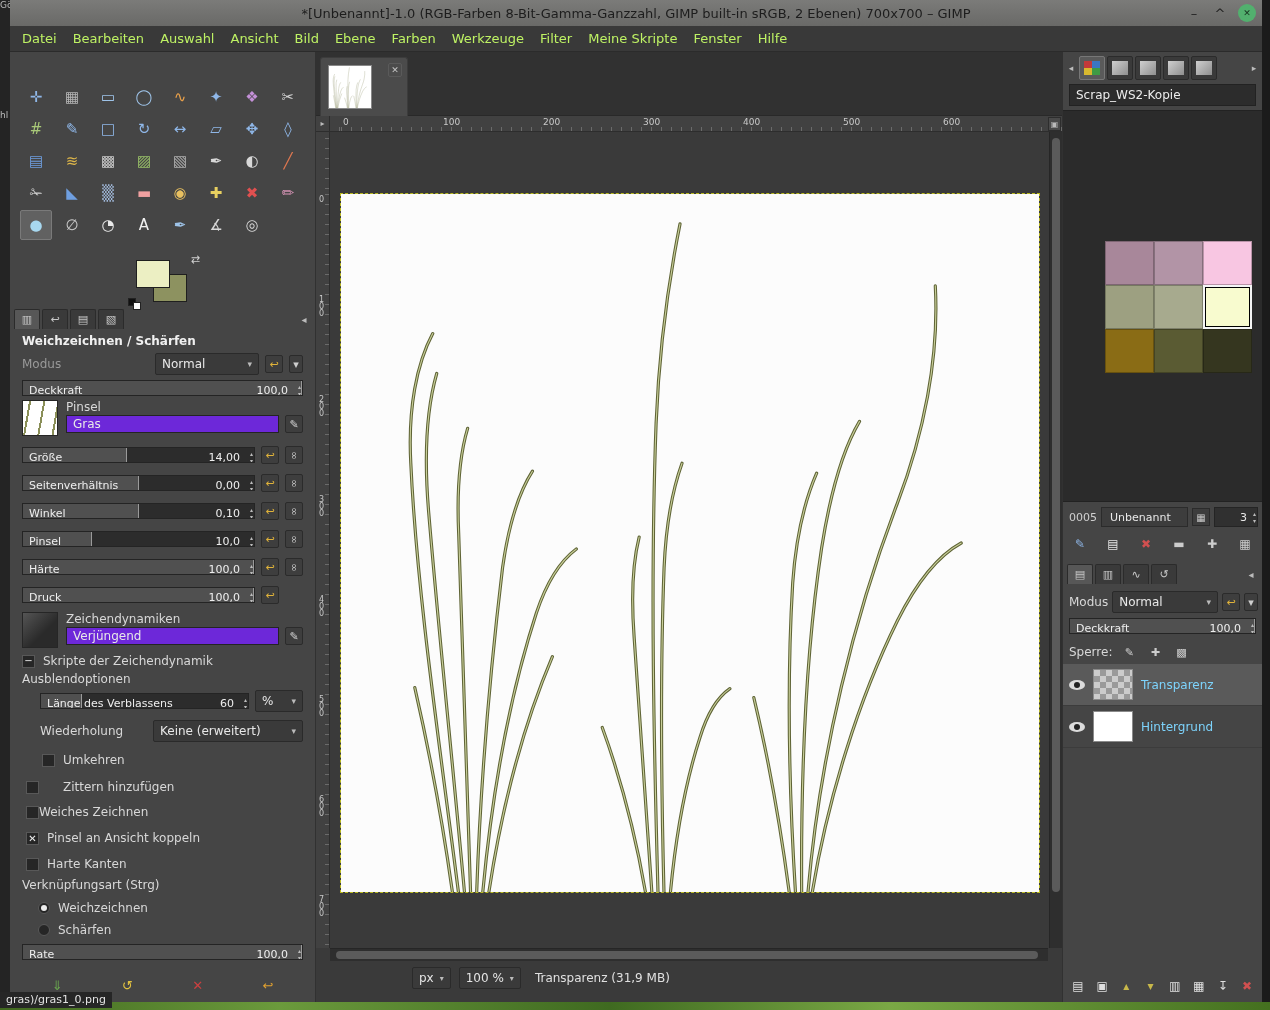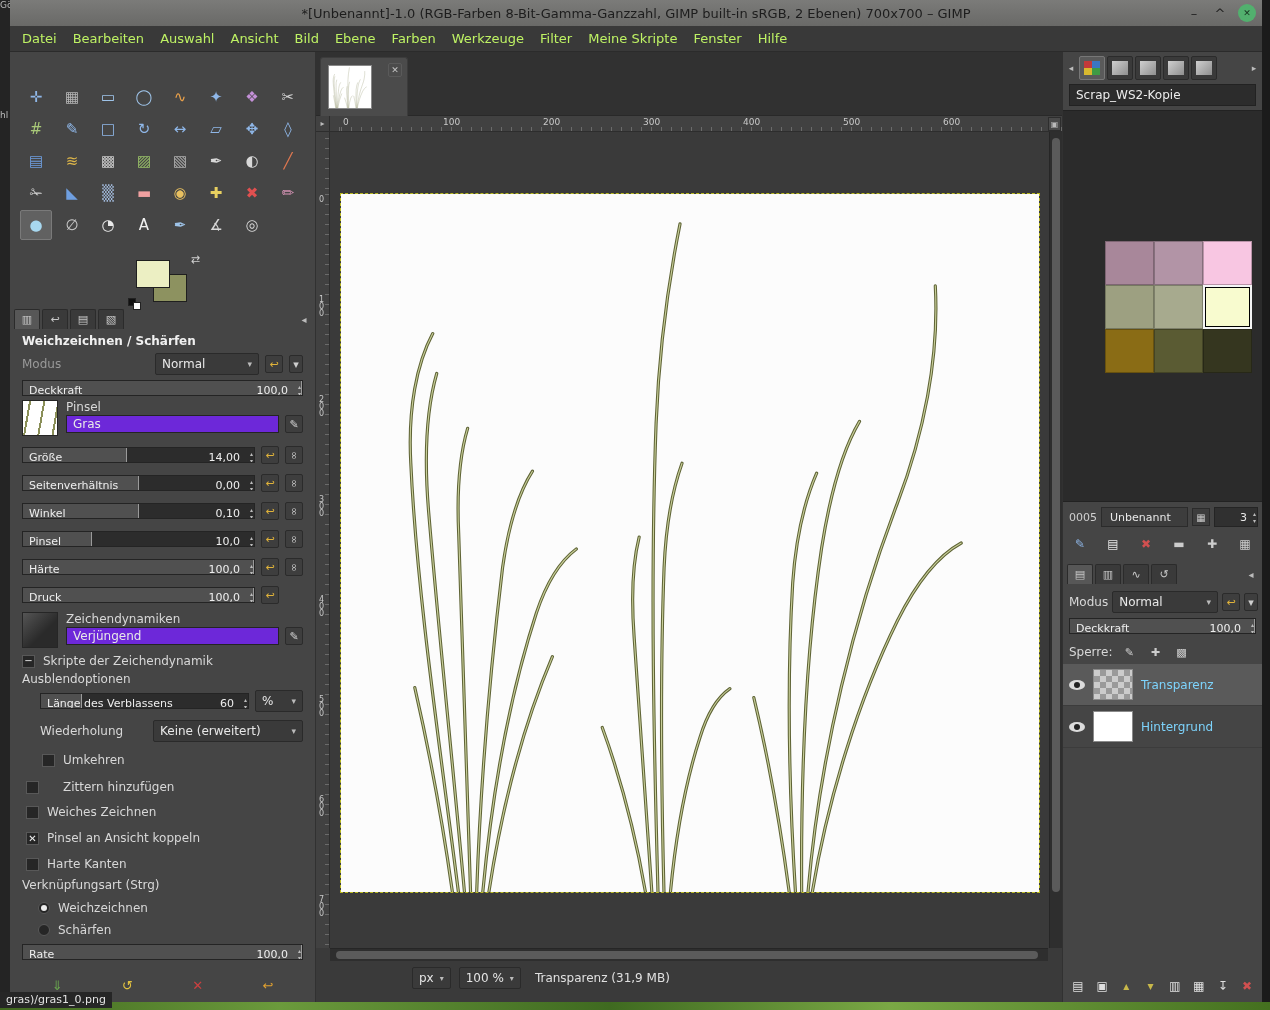--- a/index.html
+++ b/index.html
@@ -505,21 +505,21 @@
 
         <div id="checkbox-rows">
             <div class="row" style="margin-top: 10px; gap: 8px; margin-left: 20px; height: 16px;">
               <span class="cbx"></span>
               <span class="lbl">Umkehren</span>
             </div>
             <div class="row" style="margin-top: 10px; gap: 24px; margin-left: 4px; height: 16px; align-items: flex-end;">
               <span class="cbx"></span>
               <span class="lbl">Zittern hinzufügen</span>
             </div>
-            <div class="row" style="margin-top: 10px; gap: 8px; margin-left: 4px; height: 16px;">
+            <div class="row" style="margin-top: 10px; margin-left: 4px; height: 16px;">
               <span class="cbx"></span>
               <span class="lbl">Weiches Zeichnen</span>
             </div>
             <div class="row" style="margin-top: 10px; gap: 8px; margin-left: 4px; height: 16px;">
               <span class="cbx">✕</span>
               <span class="lbl">Pinsel an Ansicht koppeln</span>
             </div>
             <div class="row" style="margin-top: 10px; gap: 8px; margin-left: 4px; height: 16px;">
               <span class="cbx"></span>
               <span class="lbl">Harte Kanten</span>

